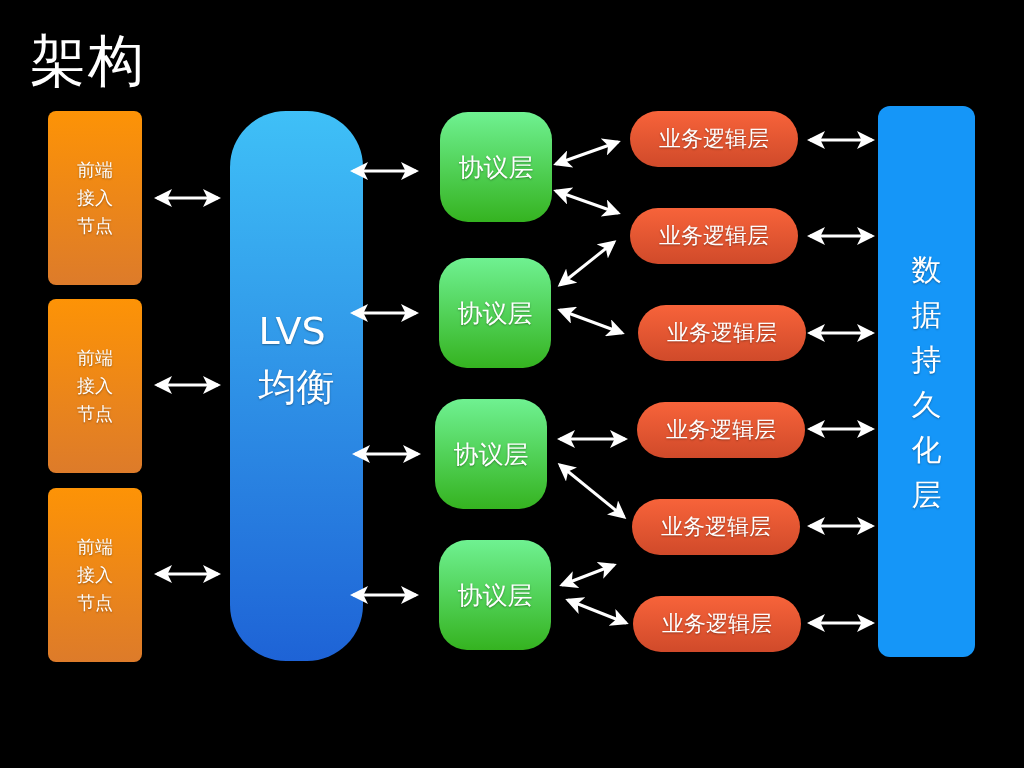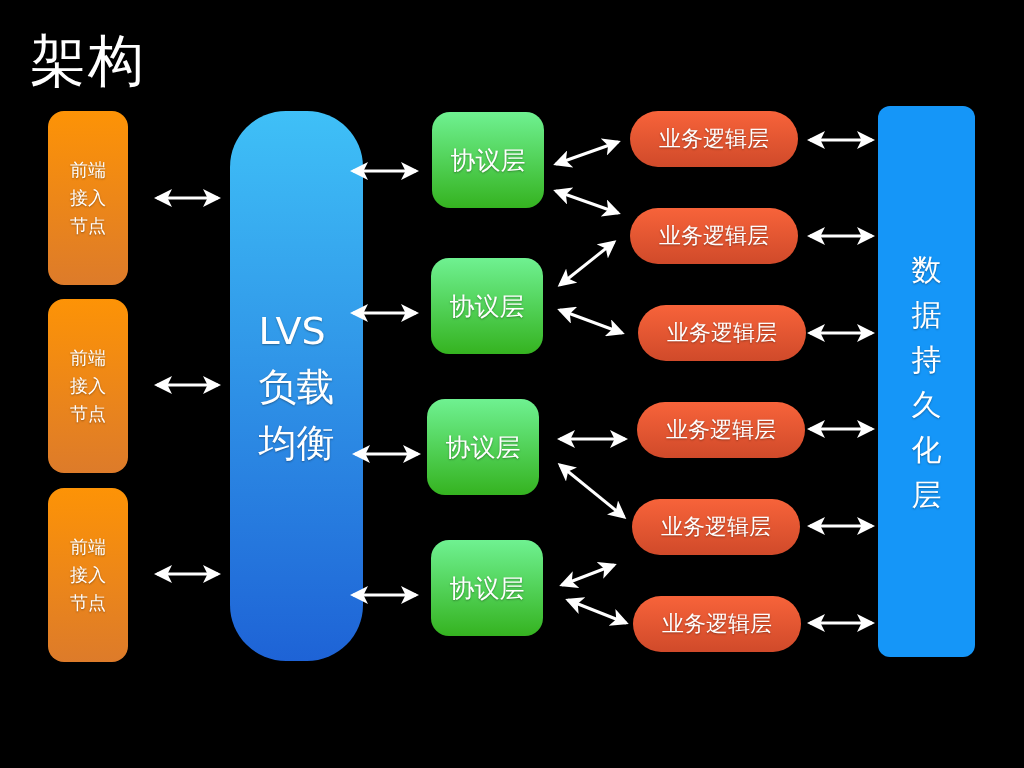--- a/index.html
+++ b/index.html
@@ -2,27 +2,27 @@
 <html><head>
 <meta charset="utf-8">
 <style>
   html, body { margin: 0; padding: 0; background: #000; }
   body { width: 1024px; height: 768px; position: relative; overflow: hidden;
          font-family: "DejaVu Sans", sans-serif; color: #fff; }
   .abs { position: absolute; }
   .title { left: 30px; top: 26px; font-size: 56px; line-height: 70px; letter-spacing: 2px; font-family: Liberation Serif, serif; }
   .box { position: absolute; display: flex; align-items: center; justify-content: center;
          text-align: left; color: #fff; text-shadow: 0 1px 2px rgba(0,0,0,0.35); }
-  .frontend { width: 80px; height: 174px; border-radius: 16px;
+  .frontend { width: 94px; height: 174px; border-radius: 8px;
               background: linear-gradient(#fd9306, #dd7b2a); font-size: 18px; line-height: 28px; }
   .lvs { left: 230px; top: 111px; width: 133px; height: 550px; border-radius: 56px;
          background: linear-gradient(#3fc0f7, #1e63d6); align-items: flex-start;
          padding-top: 192px; box-sizing: border-box; font-size: 38px; line-height: 56px; }
-  .proto { width: 112px; height: 96px; border-radius: 18px;
-           background: linear-gradient(#6ff191, #35b320); font-size: 25px; }
+  .proto { width: 112px; height: 110px; border-radius: 28px;
+           background: linear-gradient(#6ff191, #35b320); font-size: 25px; margin-left: 8px; }
   .biz { width: 168px; height: 56px; border-radius: 28px;
          background: linear-gradient(#f7633a, #d04a2a); font-size: 22px; }
   .data { left: 878px; top: 106px; width: 97px; height: 551px; border-radius: 12px;
           background: #1596f8; font-size: 30px; line-height: 45px; }
   .vtext { display: block; }
   svg.arrows { position: absolute; left: 0; top: 0; }
 </style>
 </head>
 <body>
 
@@ -46,21 +46,20 @@
   <div>
     <span class="vtext">前端</span>
     <span class="vtext">接入</span>
     <span class="vtext">节点</span>
   </div>
 </div>
 
 <div class="box lvs">
   <div>
     <span class="vtext">LVS</span>
-    <span class="vtext">负载</span>
     <span class="vtext">均衡</span>
   </div>
 </div>
 
 <div class="box proto" style="left:432px;top:112px;">
   <span>协议层</span>
 </div>
 <div class="box proto" style="left:431px;top:258px;">
   <span>协议层</span>
 </div>

